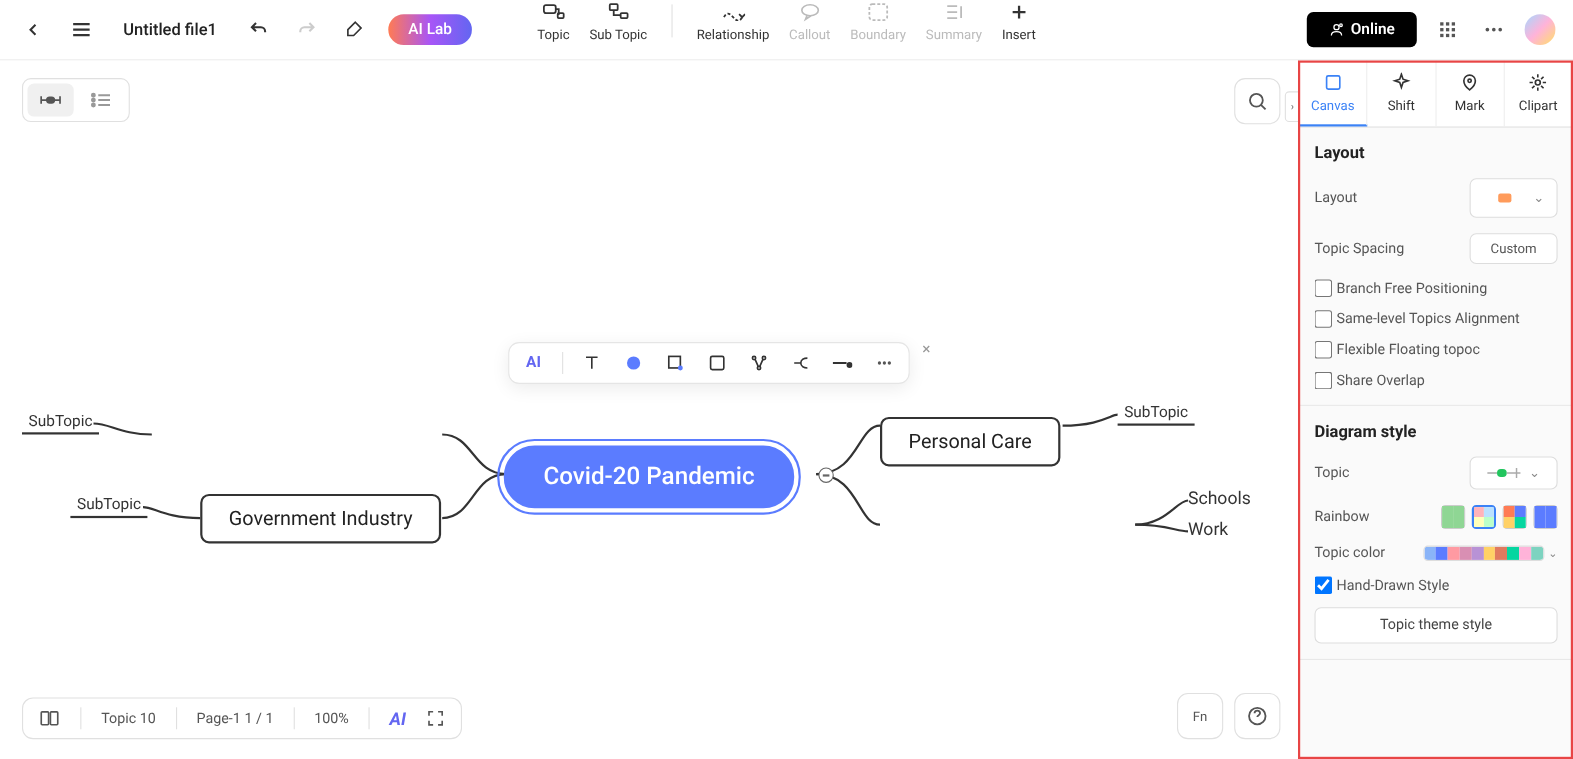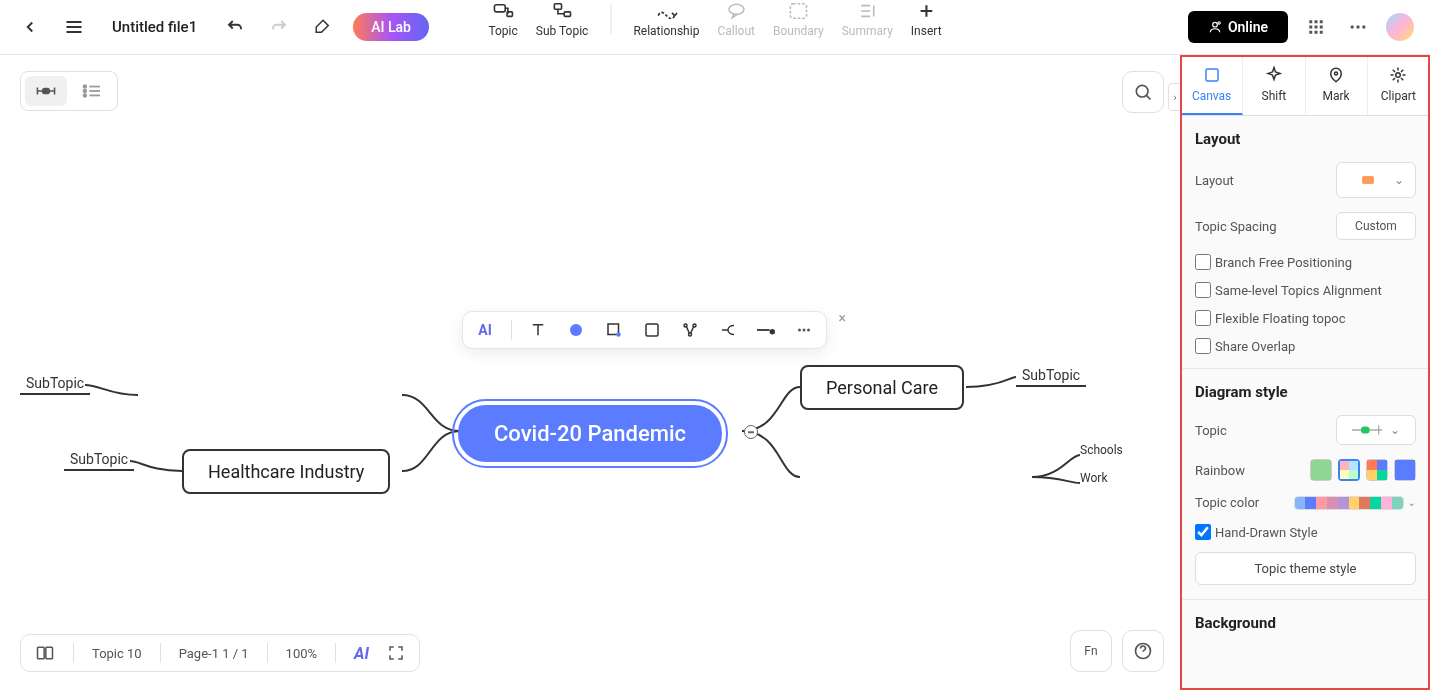--- a/index.html
+++ b/index.html
@@ -22,21 +22,21 @@
 .canvas-area{flex:1;position:relative;background:#fff}
 .view-toggle{position:absolute;top:16px;left:20px;display:flex;background:#fff;border:1px solid #e0e0e0;border-radius:8px;padding:4px;gap:4px}
 .vt-btn{width:42px;height:30px;display:flex;align-items:center;justify-content:center;border-radius:6px;cursor:pointer}
 .vt-btn.active{background:#f0f0f0}
 .search-btn{position:absolute;top:16px;right:16px;width:42px;height:42px;border:1px solid #e0e0e0;border-radius:10px;display:flex;align-items:center;justify-content:center;cursor:pointer;background:#fff}
 .collapse-tab{position:absolute;top:28px;right:-2px;width:14px;height:28px;background:#fff;border:1px solid #e0e0e0;border-radius:4px 0 0 4px;display:flex;align-items:center;justify-content:center;cursor:pointer;font-size:10px;color:#666}
 .mindmap{position:absolute;top:0;left:0;width:100%;height:100%}
 .node{position:absolute;background:#fff;border:2px solid #333;border-radius:8px;padding:10px 24px;font-size:18px;color:#222;white-space:nowrap}
 .node.central{background:#5b7cff;color:#fff;border:2px solid #5b7cff;border-radius:28px;padding:14px 34px;font-size:22px;font-weight:500;outline:2px solid #5b7cff;outline-offset:4px}
 .subtopic-label{position:absolute;font-size:14px;color:#333;border-bottom:2px solid #333;padding:2px 6px}
-.leaf-label{position:absolute;font-size:12px;color:#333}
+.leaf-label{position:absolute;font-size:16px;color:#333}
 .float-toolbar{position:absolute;top:256px;left:462px;background:#fff;border:1px solid #e5e5e5;border-radius:10px;box-shadow:0 4px 16px rgba(0,0,0,0.08);display:flex;align-items:center;padding:6px 10px;gap:14px}
 .ft-item{width:24px;height:24px;display:flex;align-items:center;justify-content:center;cursor:pointer;color:#444}
 .ft-ai{color:#6366f1;font-weight:700;font-size:14px}
 .ft-close{position:absolute;top:-2px;right:-20px;font-size:14px;color:#999;cursor:pointer}
 .collapse-handle{position:absolute;width:14px;height:14px;border:1.5px solid #666;border-radius:50%;background:#fff;cursor:pointer}
 .collapse-handle::before{content:"";position:absolute;top:50%;left:3px;right:3px;height:1.5px;background:#666;transform:translateY(-50%)}
 .bottom-bar{position:absolute;bottom:18px;left:20px;background:#fff;border:1px solid #e0e0e0;border-radius:10px;display:flex;align-items:center;padding:8px 14px;gap:18px;font-size:13px;color:#555}
 .bb-item{display:flex;align-items:center;gap:6px}
 .bb-divider{width:1px;height:20px;background:#e0e0e0}
 .bb-ai{color:#6366f1;font-weight:700;font-size:16px;font-style:italic}
@@ -239,24 +239,24 @@
         <path d="M1032 422 C1060 422 1070 400 1080 400"></path>
         <path d="M1032 422 C1060 422 1070 428 1080 428"></path>
       </g>
     </svg>
 
     <div class="node central" style="top:350px;left:458px">Covid-20 Pandemic</div>
     <div class="collapse-handle" style="top:370px;left:744px"></div>
 
     <div class="subtopic-label" style="top:318px;left:20px">SubTopic</div>
 
-    <div class="node" style="top:394px;left:182px">Healthcare Industry</div>
+    <div class="node" style="top:394px;left:182px">Government Industry</div>
     <div class="subtopic-label" style="top:394px;left:64px">SubTopic</div>
 
-    <div class="node" style="top:310px;left:800px">Personal Care</div>
+    <div class="node" style="top:324px;left:800px">Personal Care</div>
     <div class="subtopic-label" style="top:310px;left:1016px">SubTopic</div>
 
     <div class="leaf-label" style="top:388px;left:1080px">Schools</div>
     <div class="leaf-label" style="top:416px;left:1080px">Work</div>
 
     <div class="float-toolbar">
       <div class="ft-item ft-ai">AI</div>
       <div style="width:1px;height:20px;background:#e0e0e0"></div>
       <div class="ft-item">
           <svg width="18" height="18" viewBox="0 0 24 24" fill="none" stroke="#333" stroke-width="2">
@@ -469,16 +469,15 @@
           <span style="color:#888;font-size:10px">⌄</span>
         </div>
       </div>
       <label class="rp-check">
           <input type="checkbox" checked="" style="">
           <span>Hand-Drawn Style</span>
         </label>
       <div class="custom-btn">Topic theme style</div>
 
       <div class="rp-divider"></div>
-      <div class="rp-section-title">Background</div>
     </div>
   </div>
 </div>
 
 </body></html>

